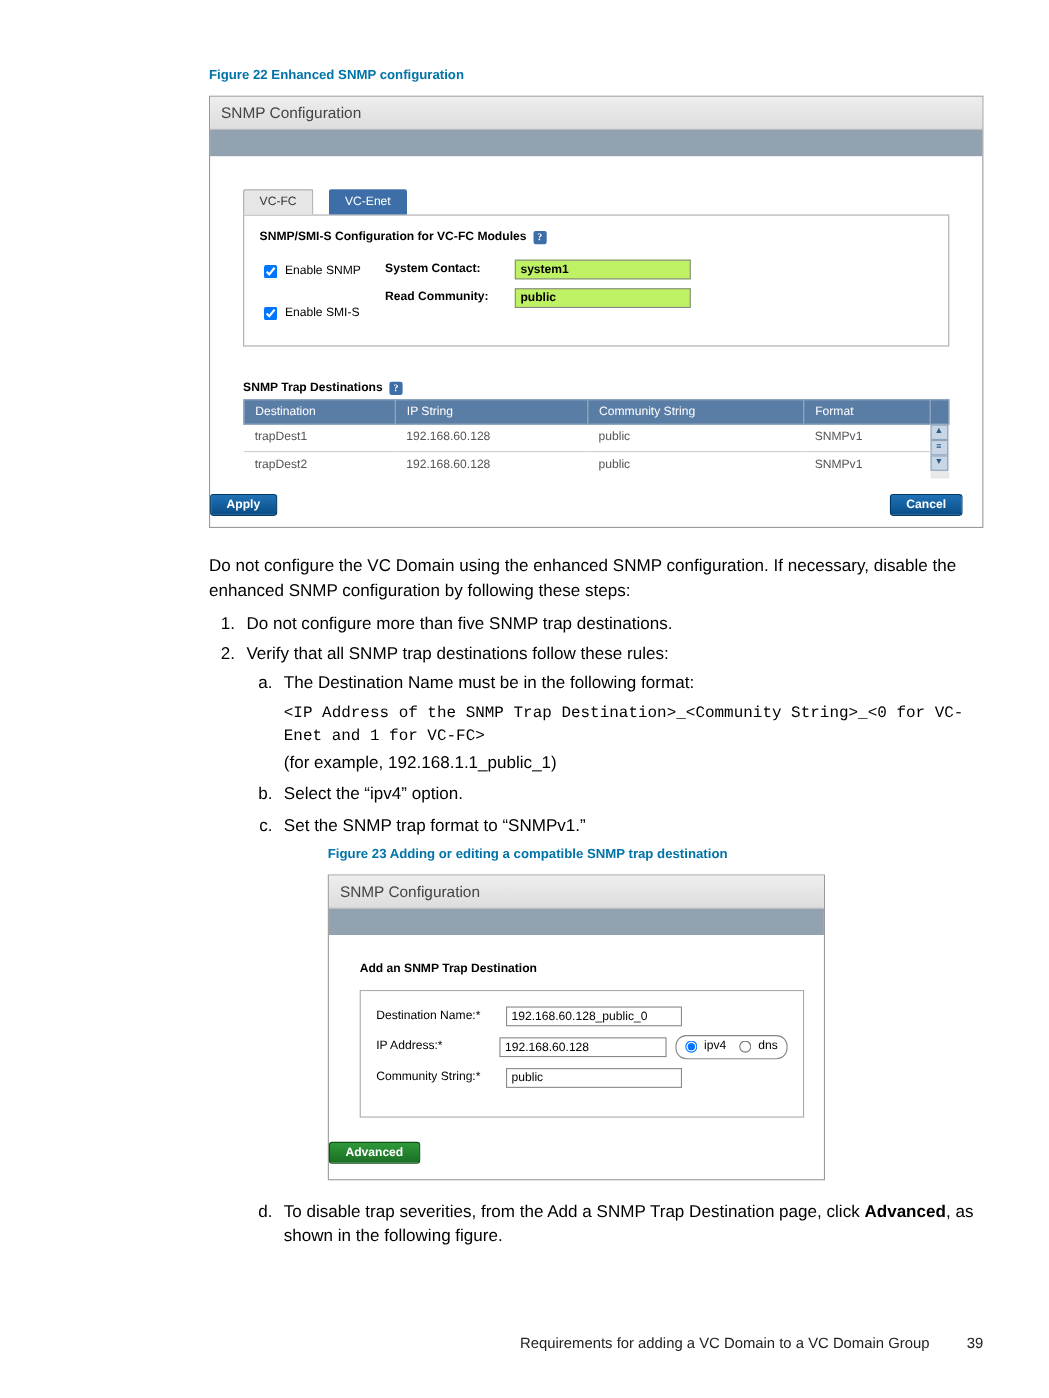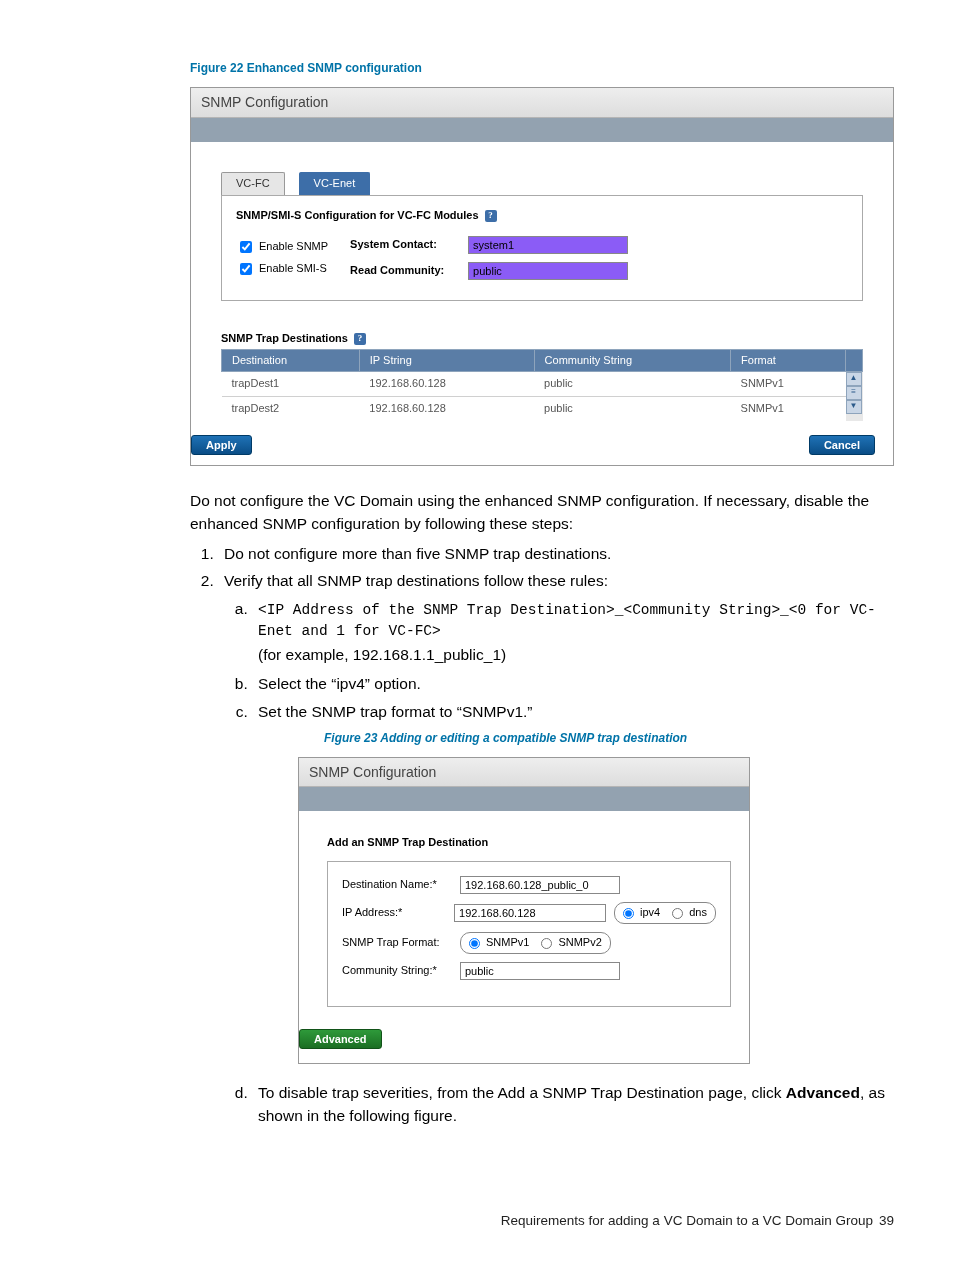--- a/index.html
+++ b/index.html
@@ -88,31 +88,31 @@
     font-size: 9px;
     border-radius: 2px;
   }
   .config-grid {
     display: flex;
     gap: 22px;
   }
   .checks {
     display: flex;
     flex-direction: column;
-    gap: 4px;
+    gap: 20px;
     padding-top: 2px;
   }
   .checks label { font-size: 11px; display: flex; align-items: center; gap: 4px;}
   .checks input[type=checkbox] { width:12px; height:12px; }
   .field-rows { display:flex; flex-direction:column; gap:8px; }
   .field-row { display:flex; align-items:center; gap:8px; }
   .field-row .lbl { width:110px; font-weight:bold; font-size:11px; }
   .field-row input[type=text] {
     font-size:11px; padding:2px 4px; width:150px;
-    border:1px solid #888; background:#8b5cf6;
+    border:1px solid #888; background:#bef264;font-weight:bold;
   }
   .trap-section { margin-top: 30px; font-size: 11px; }
   .trap-title { font-weight:bold; display:flex; align-items:center; gap:6px; margin-bottom:2px;}
   table.trap-table {
     width:100%; border-collapse:collapse; font-size:11px;
   }
   table.trap-table th {
     background:#5a7da6; color:#fff; font-weight:normal;
     text-align:left; padding:3px 10px; border:1px solid #8ea4bc;
   }
@@ -149,21 +149,21 @@
   ol.outer, ol.inner { margin: 4px 0; padding-left: 28px; }
   ol.outer > li { margin-bottom: 4px; padding-left: 6px; font-size:15.5px;}
   ol.inner { list-style-type: lower-alpha; }
   ol.inner > li { margin-bottom: 6px; padding-left: 6px; }
   .mono {
     font-family: "Courier New", monospace;
     font-size: 14.5px;
     display:block;
     margin: 6px 0 2px 0;
   }
-  .figure-title.indent { margin-left: 100px; font-style: italic; }
+  .figure-title.indent { margin-left: 74px; }
   .panel2 {
     margin-left: 74px;
     border:1px solid #999; background:#fff;
     width: 450px;
   }
   .panel2 .panel-body { padding: 24px 18px 14px 28px; }
   .add-box {
     border:1px solid #aaa;
     padding: 14px 14px 18px 14px;
     font-size:11px;
@@ -174,21 +174,21 @@
     display:inline-flex; align-items:center; gap:6px;
     border:1px solid #888; border-radius:10px;
     padding:2px 8px; font-size:11px;
   }
   .radio-group input[type=radio] { margin:0; width:11px; height:11px; }
   .panel2 .button-bar { padding:8px 16px 14px 0; }
 
   .footer {
     position:absolute; bottom:40px; right:60px;
     font-size:13.5px; color:#222;
-    display:flex; gap:6px;
+    display:flex; gap:34px;
   }
 </style>
 </head>
 <body>
 
 <div class="page">
 
   <div class="figure-title">Figure 22 Enhanced SNMP configuration</div>
 
   <div class="panel">
@@ -271,20 +271,21 @@
     </div>
   </div>
 
   <p class="para">Do not configure the VC Domain using the enhanced SNMP configuration. If necessary, disable the enhanced SNMP configuration by following these steps:</p>
   <ol class="outer">
     <li>Do not configure more than five SNMP trap destinations.</li>
     <li>
       <span>Verify that all SNMP trap destinations follow these rules:</span>
       <ol class="inner">
         <li>
+          <span>The Destination Name must be in the following format:</span>
           <span class="mono">&lt;IP Address of the SNMP Trap Destination&gt;_&lt;Community String&gt;_&lt;0 for VC-Enet and 1 for VC-FC&gt;</span>
           <span>(for example, 192.168.1.1_public_1)</span>
         </li>
         <li>Select the “ipv4” option.</li>
         <li>Set the SNMP trap format to “SNMPv1.”</li>
       </ol>
 
       <div class="figure-title indent">Figure 23 Adding or editing a compatible SNMP trap destination</div>
 
       
@@ -302,29 +303,20 @@
               <span class="lbl">IP Address:*</span>
               <input type="text" style="width: 150px; border: 1px solid rgb(136, 136, 136); font-size: 11px; padding: 2px 4px;" value="192.168.60.128">
               <span class="radio-group">
                 <input type="radio" name="iptype" checked="" style="">
                 <span>ipv4</span>
                 <input type="radio" name="iptype" style="margin-left: 6px;">
                 <span>dns</span>
               </span>
             </div>
             <div class="add-row">
-              <span class="lbl">SNMP Trap Format:</span>
-              <span class="radio-group">
-                <input type="radio" name="fmt" checked="" style="">
-                <span>SNMPv1</span>
-                <input type="radio" name="fmt" style="margin-left: 6px;">
-                <span>SNMPv2</span>
-              </span>
-            </div>
-            <div class="add-row">
               <span class="lbl">Community String:*</span>
               <input type="text" style="width: 150px; border: 1px solid rgb(136, 136, 136); font-size: 11px; padding: 2px 4px;" value="public">
             </div>
           </div>
         </div>
         <div class="button-bar">
           <button class="btn adv">Advanced</button>
         </div>
       </div>
 

